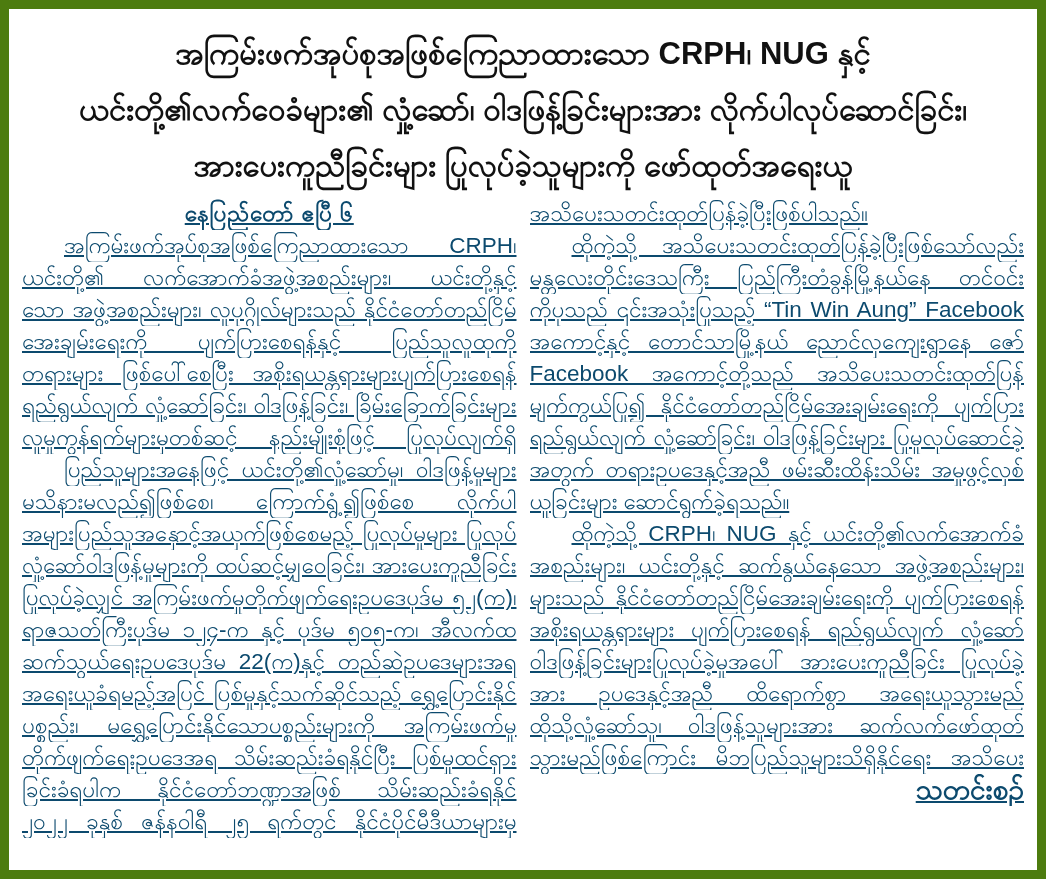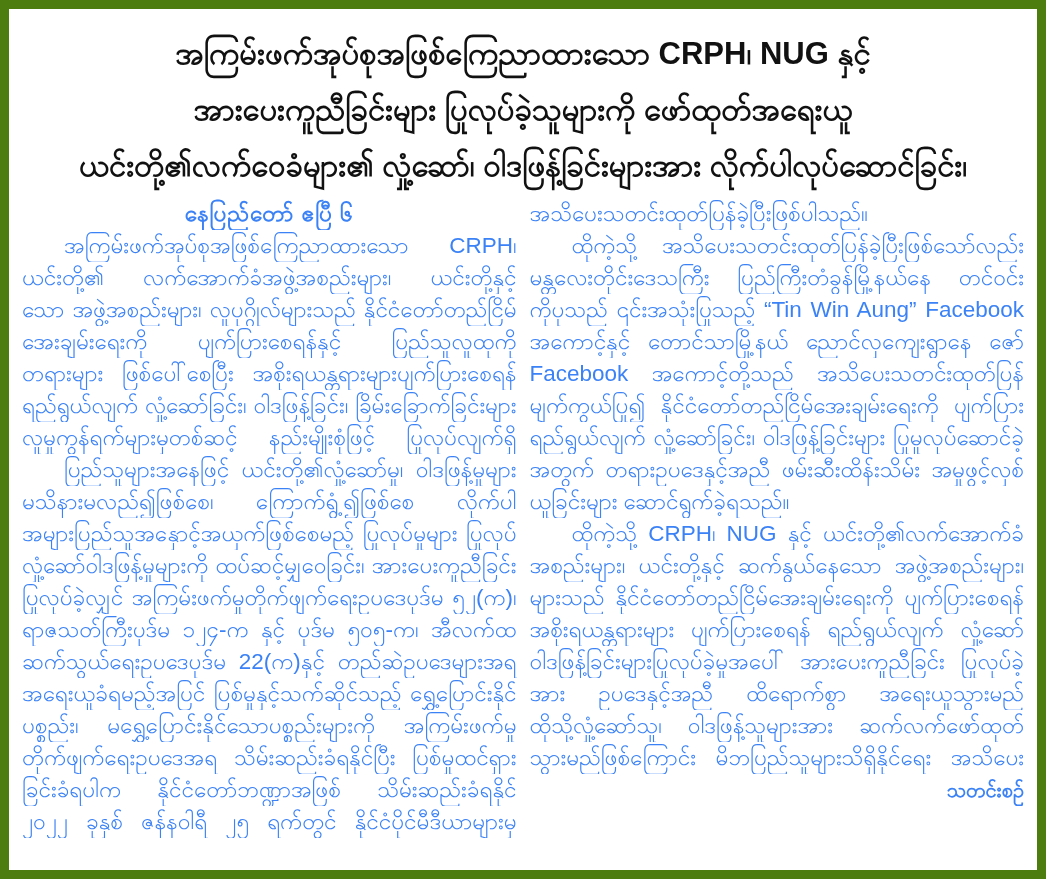--- a/index.html
+++ b/index.html
@@ -35,45 +35,46 @@
     flex: 1 1 0;
     min-width: 0;
   }
   .body-line {
     font-size: 22.5px;
     height: 32px;
     line-height: 32px;
     overflow: hidden;
     text-align: justify;
     text-align-last: justify;
-    color: #3b82f6;
+    color: #0c4a6e;
+    text-decoration: underline;
   }
   .body-line.indent { padding-left: 42px; }
   .body-line.para-end { text-align: right; text-align-last: left; }
   .dateline {
     font-weight: 700;
     text-align: center;
     text-align-last: center;
     letter-spacing: 1px;
   }
   .signature {
     font-weight: 700;
-    font-size: 20px;
+    font-size: 28px;
     text-align: center;
     text-align-last: right;
   }
 </style>
 </head>
 <body>
 
 <div class="page">
   <div class="headline">
     <div class="headline-line">အကြမ်းဖက်အုပ်စုအဖြစ်ကြေညာထားသော CRPH၊ NUG နှင့်</div>
+    <div class="headline-line">ယင်းတို့၏လက်ဝေခံများ၏ လှုံ့ဆော်၊ ဝါဒဖြန့်ခြင်းများအား လိုက်ပါလုပ်ဆောင်ခြင်း၊</div>
     <div class="headline-line">အားပေးကူညီခြင်းများ ပြုလုပ်ခဲ့သူများကို ဖော်ထုတ်အရေးယူ</div>
-    <div class="headline-line">ယင်းတို့၏လက်ဝေခံများ၏ လှုံ့ဆော်၊ ဝါဒဖြန့်ခြင်းများအား လိုက်ပါလုပ်ဆောင်ခြင်း၊</div>
   </div>
   <div class="body">
     <div class="column">
       <div class="body-line dateline">နေပြည်တော်  ဧပြီ  ၆</div>
       <div>
           <div class="body-line indent">အကြမ်းဖက်အုပ်စုအဖြစ်ကြေညာထားသော CRPH၊ NUG နှင့်</div>
           <div class="body-line">ယင်းတို့၏ လက်အောက်ခံအဖွဲ့အစည်းများ၊ ယင်းတို့နှင့်ဆက်နွယ်နေ</div>
           <div class="body-line">သော အဖွဲ့အစည်းများ၊ လူပုဂ္ဂိုလ်များသည် နိုင်ငံတော်တည်ငြိမ်</div>
           <div class="body-line">အေးချမ်းရေးကို ပျက်ပြားစေရန်နှင့် ပြည်သူလူထုကို အကြောက်</div>
           <div class="body-line">တရားများ ဖြစ်ပေါ်စေပြီး အစိုးရယန္တရားများပျက်ပြားစေရန်</div>

